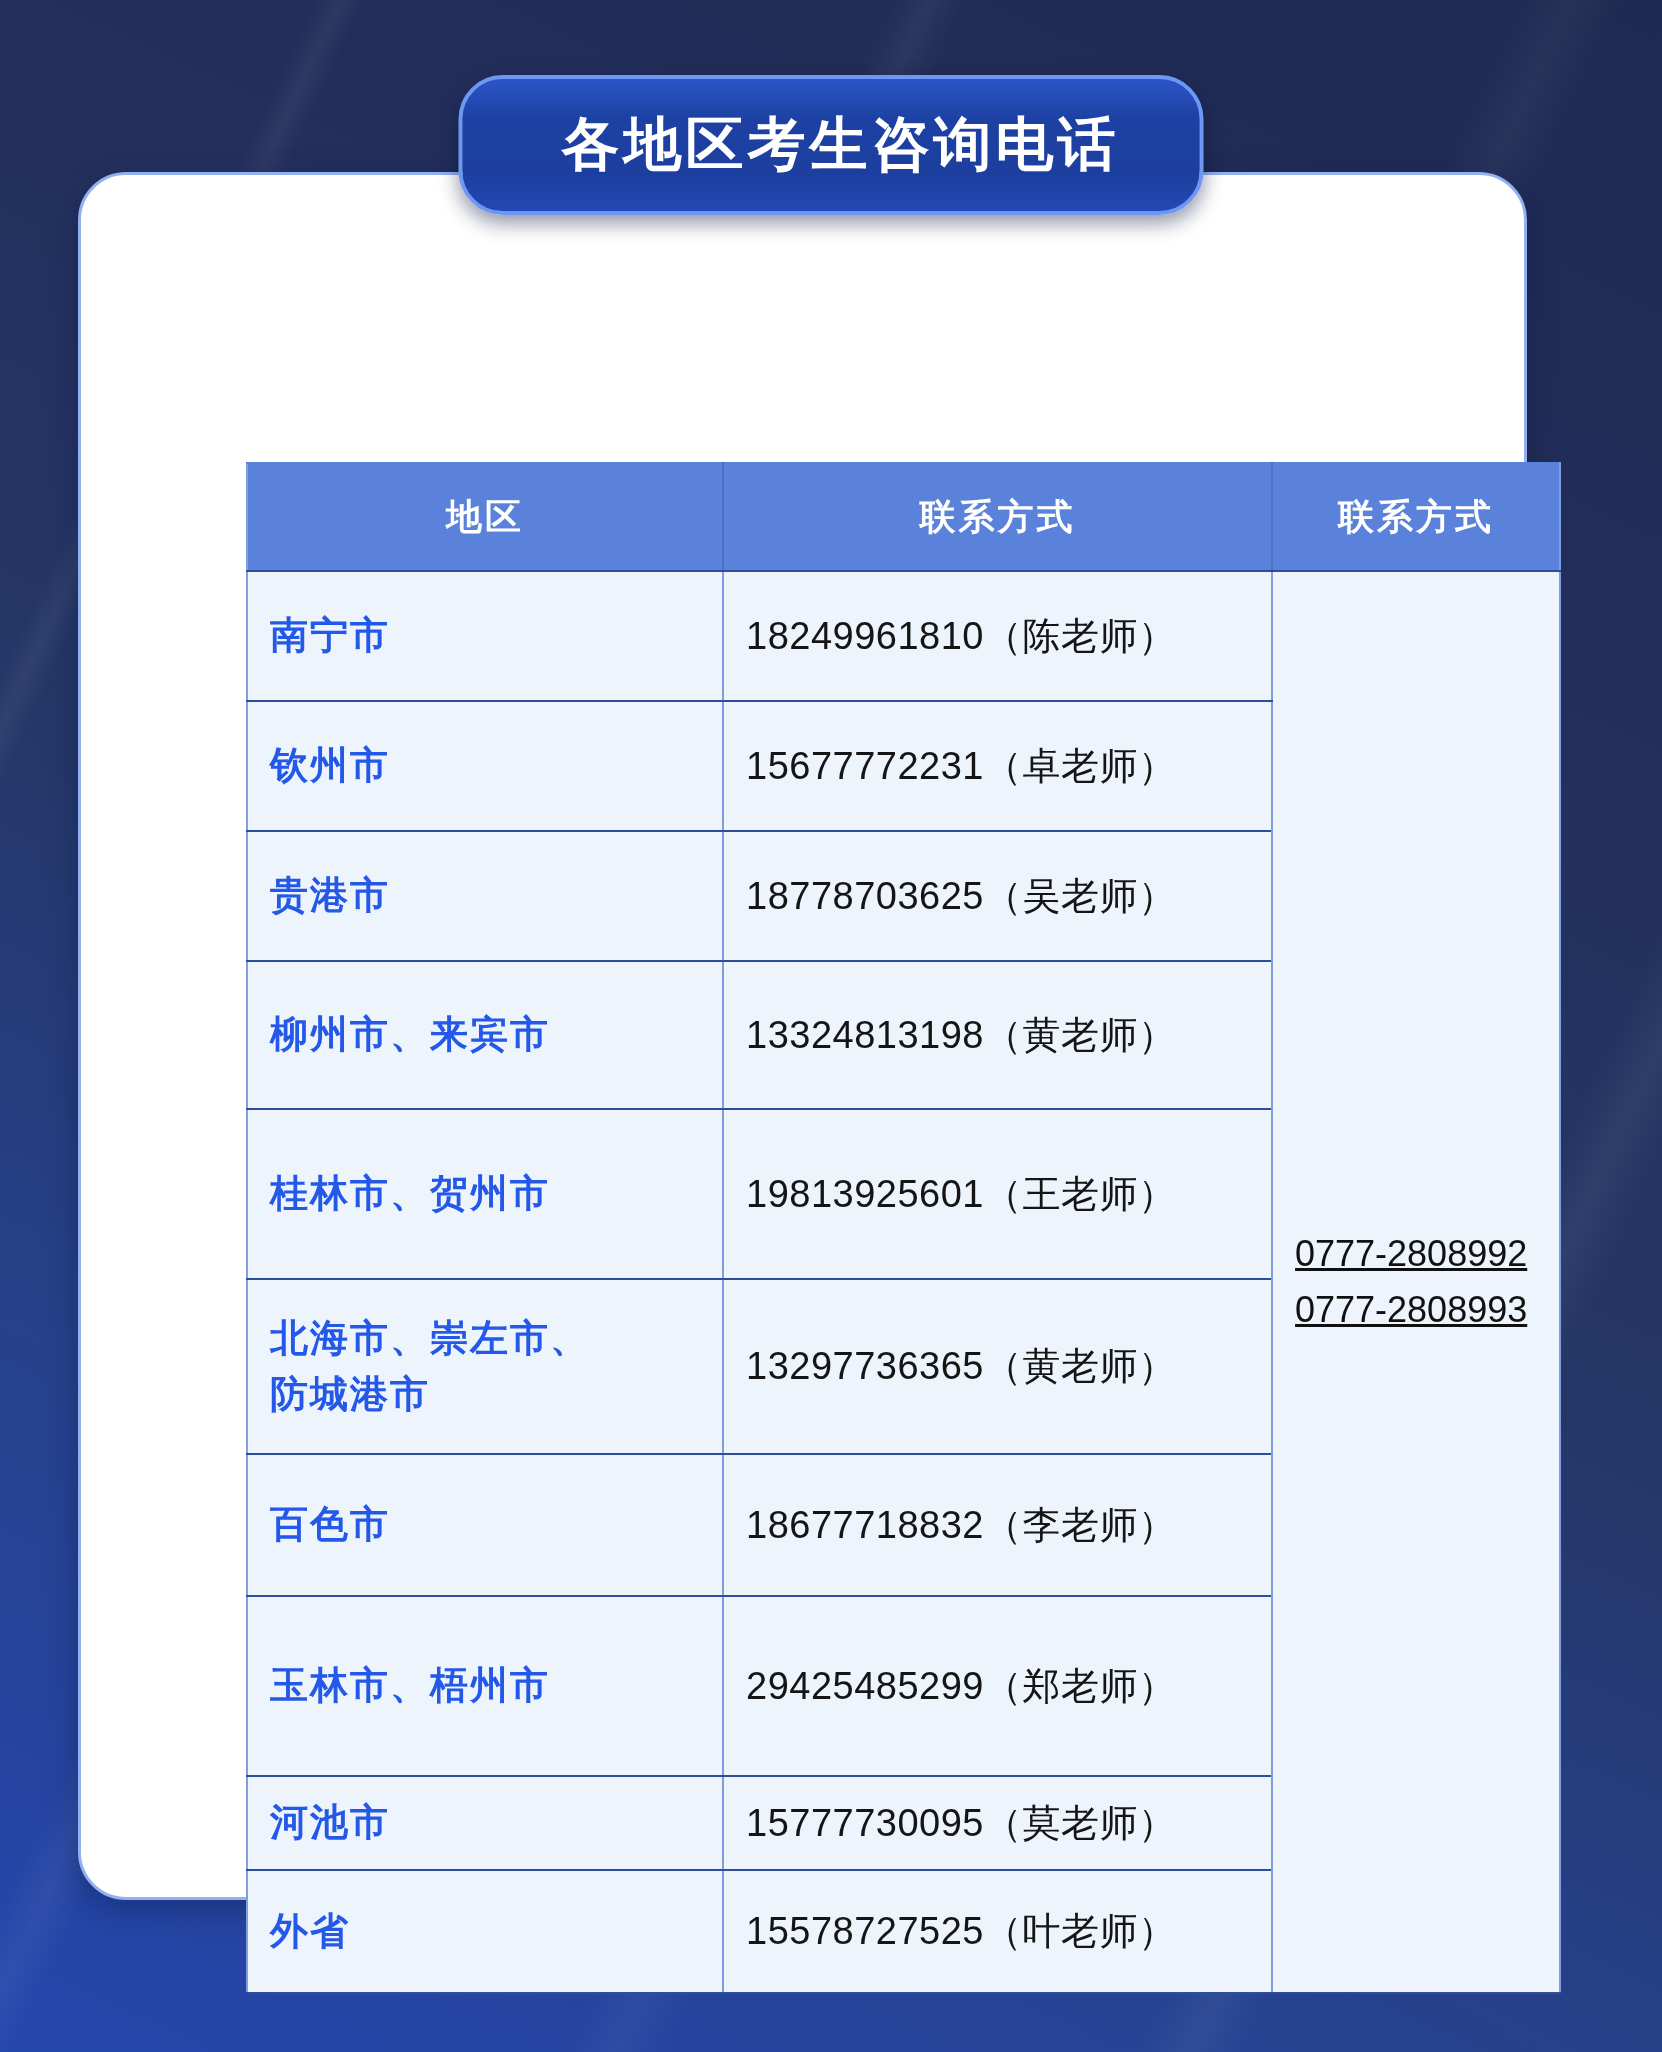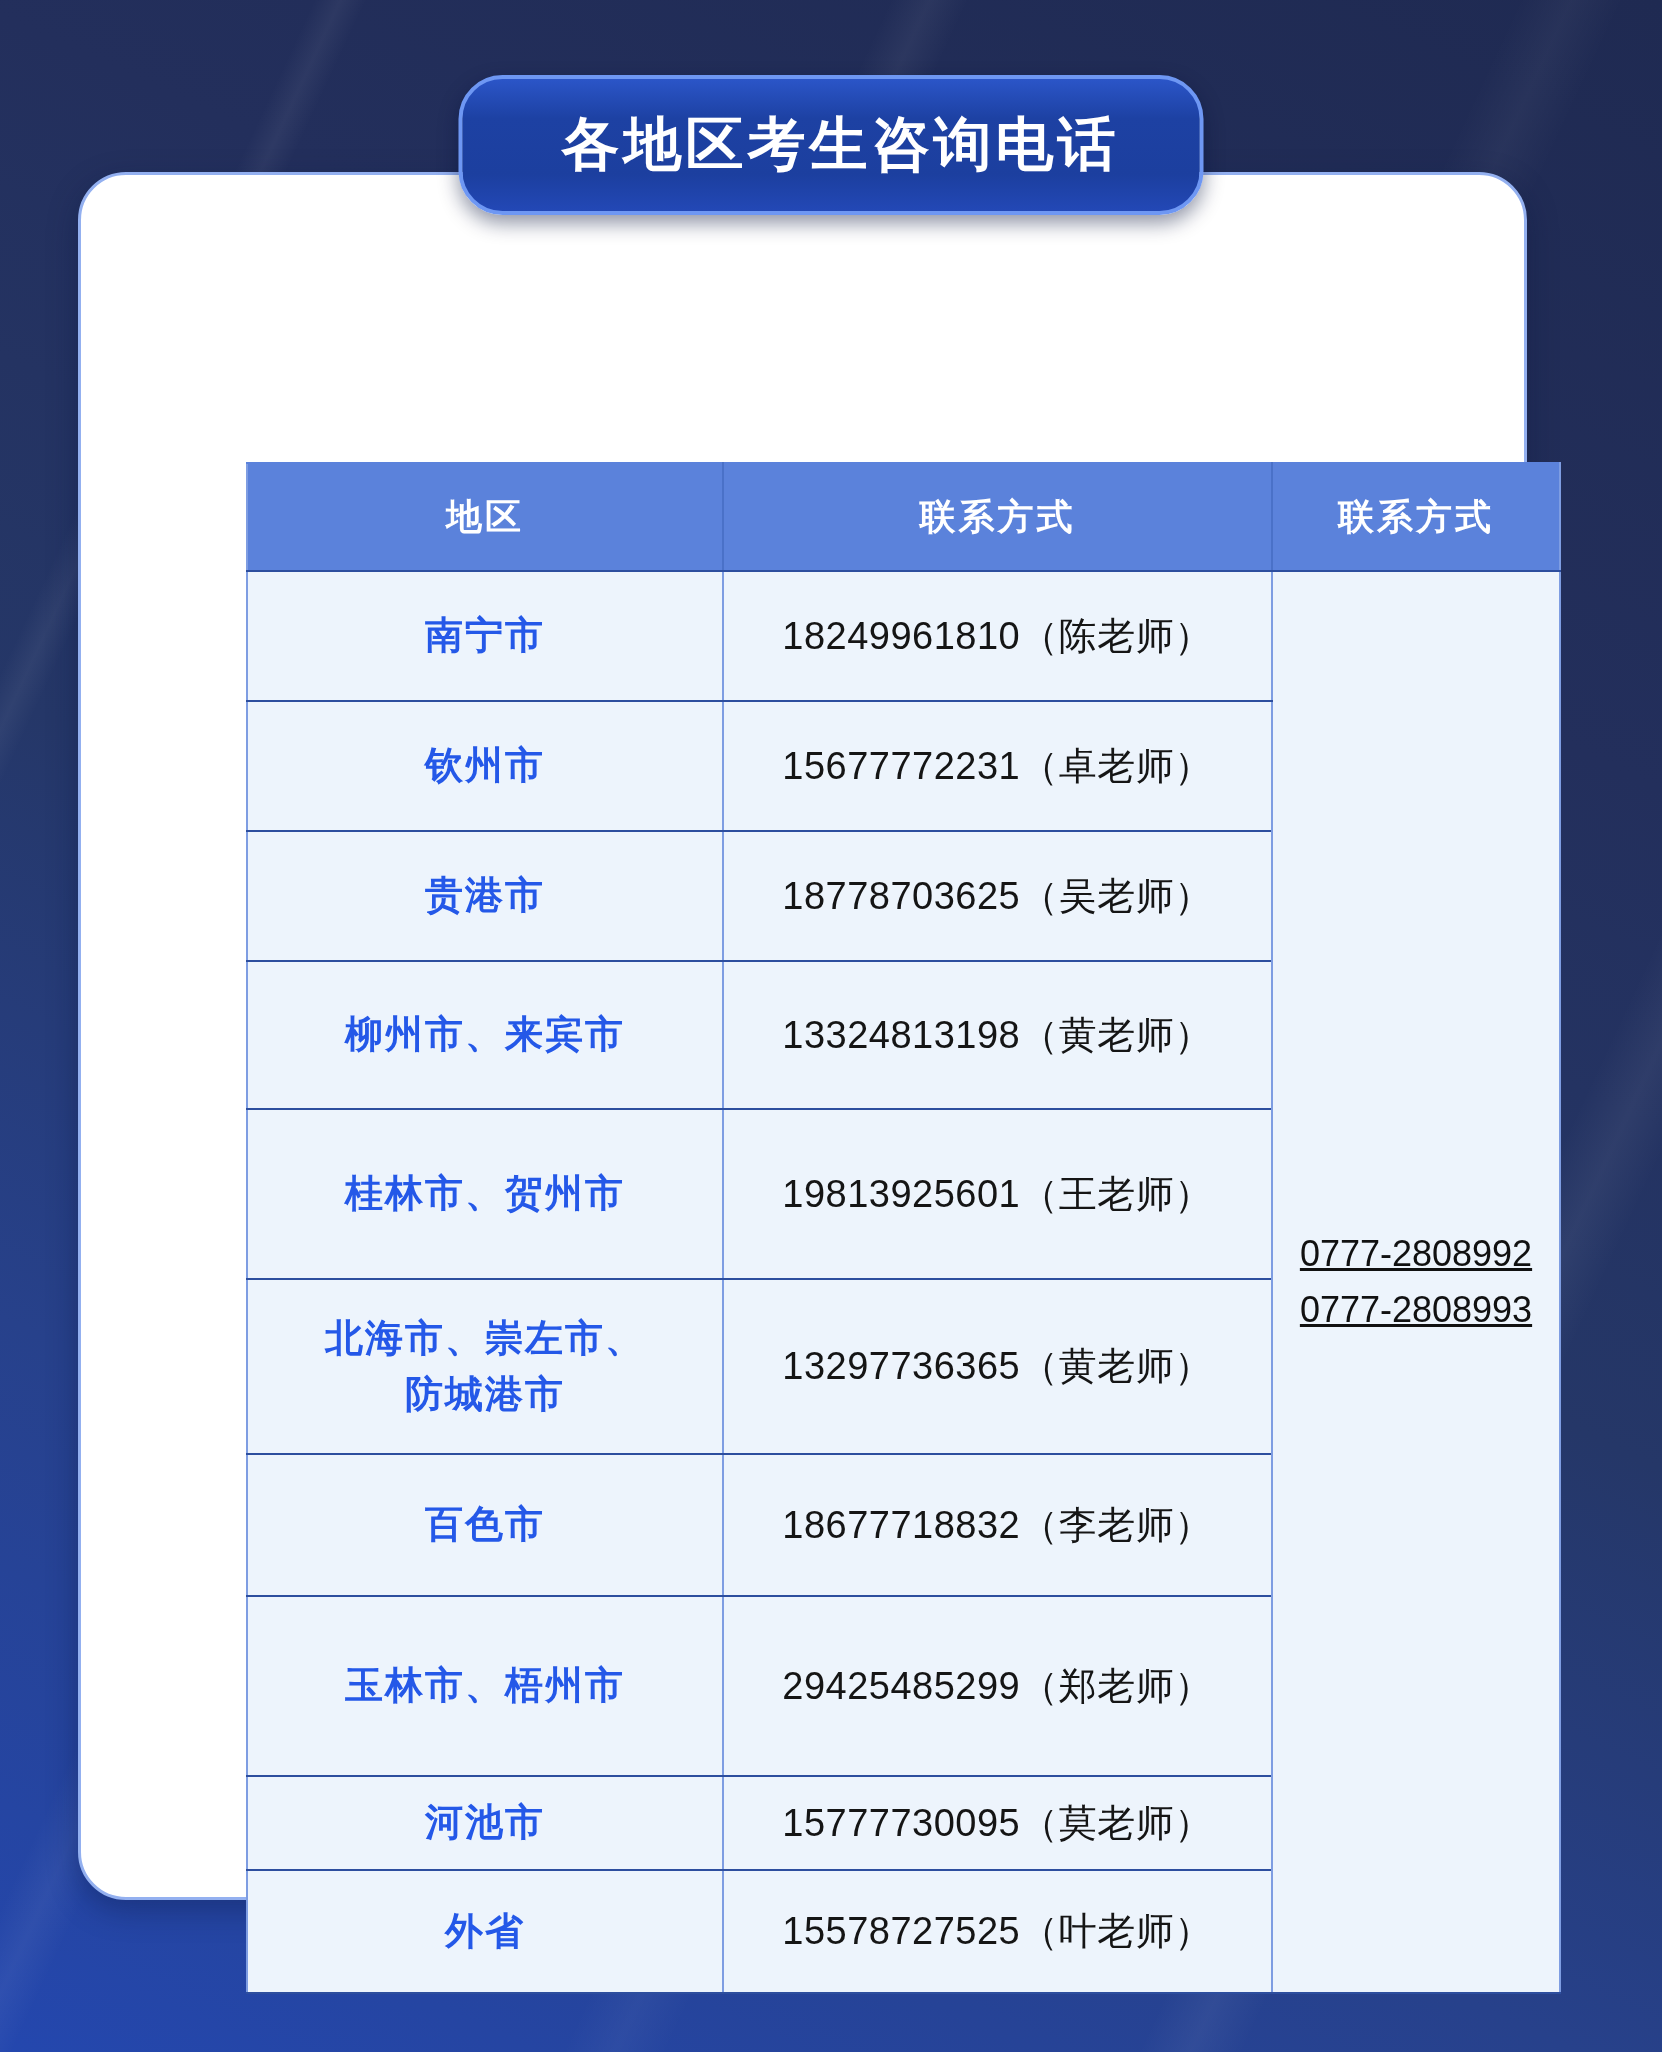--- a/index.html
+++ b/index.html
@@ -93,27 +93,27 @@
     border: 2px solid #5b82db;
     border-left-color: #4a71c8;
     border-right-color: #4a71c8;
     border-bottom-color: #2d4e9e;
   }
   .contact-table th:first-child { border-left-color: #7e9de2; }
   .contact-table th:last-child { border-right-color: #7e9de2; }
 
   .contact-table td {
     background: #edf4fc;
-    text-align: center;
+    text-align: left;
     vertical-align: middle;
     border-top: 2px solid #2d4e9e;
     border-bottom: 2px solid #2d4e9e;
     border-left: 2px solid #7e9de2;
     border-right: 2px solid #7e9de2;
-    padding: 0 10px;
+    padding: 0 22px;
     box-sizing: border-box;
   }
   .region-cell {
     color: #2458e8;
     font-size: 38px;
     font-weight: bold;
     letter-spacing: 2px;
     white-space: pre-line;
     line-height: 1.45;
   }

